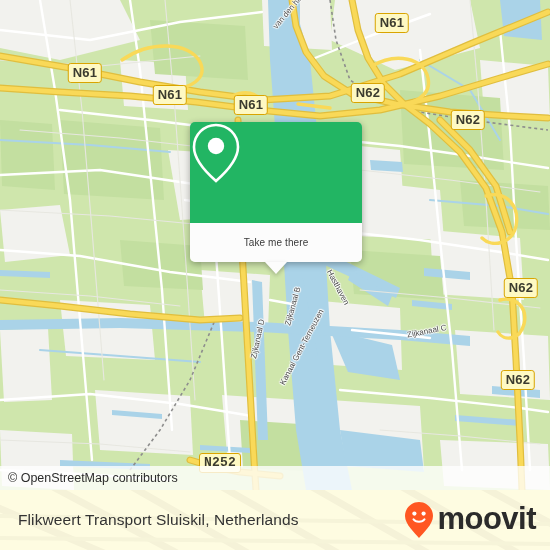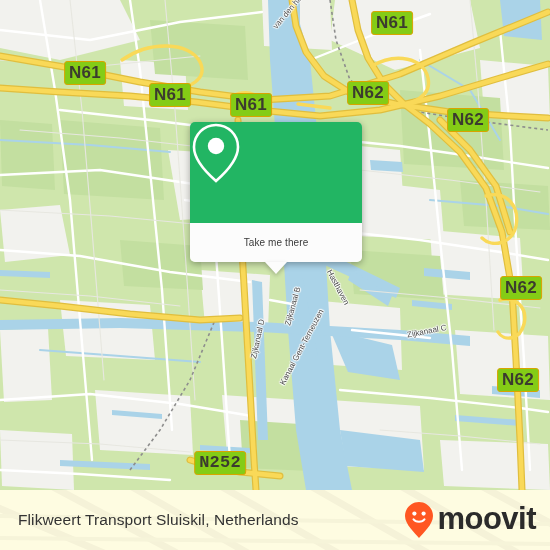--- a/index.html
+++ b/index.html
@@ -10,25 +10,25 @@
   }
   #app{position:relative;width:550px;height:550px;overflow:hidden;background:#fff;}
 
   
   #map{position:absolute;left:0;top:0;width:550px;height:490px;overflow:hidden;background:#cfe6ac;}
   #map svg{position:absolute;left:0;top:0;}
 
   
   .shield{
     position:absolute;
-    background:#84cc16;
+    background:#fef9c3;
     border:1.5px solid #d9a400;
     border-radius:3px;
     color:#3b3b2f;
-    font-size:17px;
+    font-size:13px;
     font-weight:bold;
     line-height:1;
     padding:2px 4px 3px 4px;
     letter-spacing:.2px;
     white-space:nowrap;
     transform:translate(-50%,-50%);
     font-family:"Liberation Sans","DejaVu Sans",sans-serif;
   }
 
   
@@ -292,20 +292,23 @@
           <path d="M26 3 C13.8 3 4 12.8 4 25 C4 38 18 52 26 59 C34 52 48 38 48 25 C48 12.8 38.2 3 26 3 Z" fill="none" stroke="#ffffff" stroke-width="2.6"></path>
           <circle cx="26" cy="24" r="8.2" fill="#ffffff"></circle>
         </svg>
       </div>
       <div id="popup-body">
         <span id="popup-label">Take me there</span>
         <div id="popup-tail"></div>
       </div>
     </div>
 
+    <div id="attrib">
+      <span>© OpenStreetMap contributors</span>
+    </div>
   </div>
 
   <div id="footer">
     <svg id="footer-bg" width="550" height="60" viewBox="0 0 550 60">
       <rect x="0" y="0" width="550" height="60" fill="#ffffff"></rect>
       <g stroke="#ededed" fill="none" stroke-width="7">
         <path d="M-20,10 L120,70"></path>
         <path d="M40,-10 L190,70"></path>
         <path d="M120,-10 L260,70"></path>
         <path d="M210,-10 L350,70"></path>

